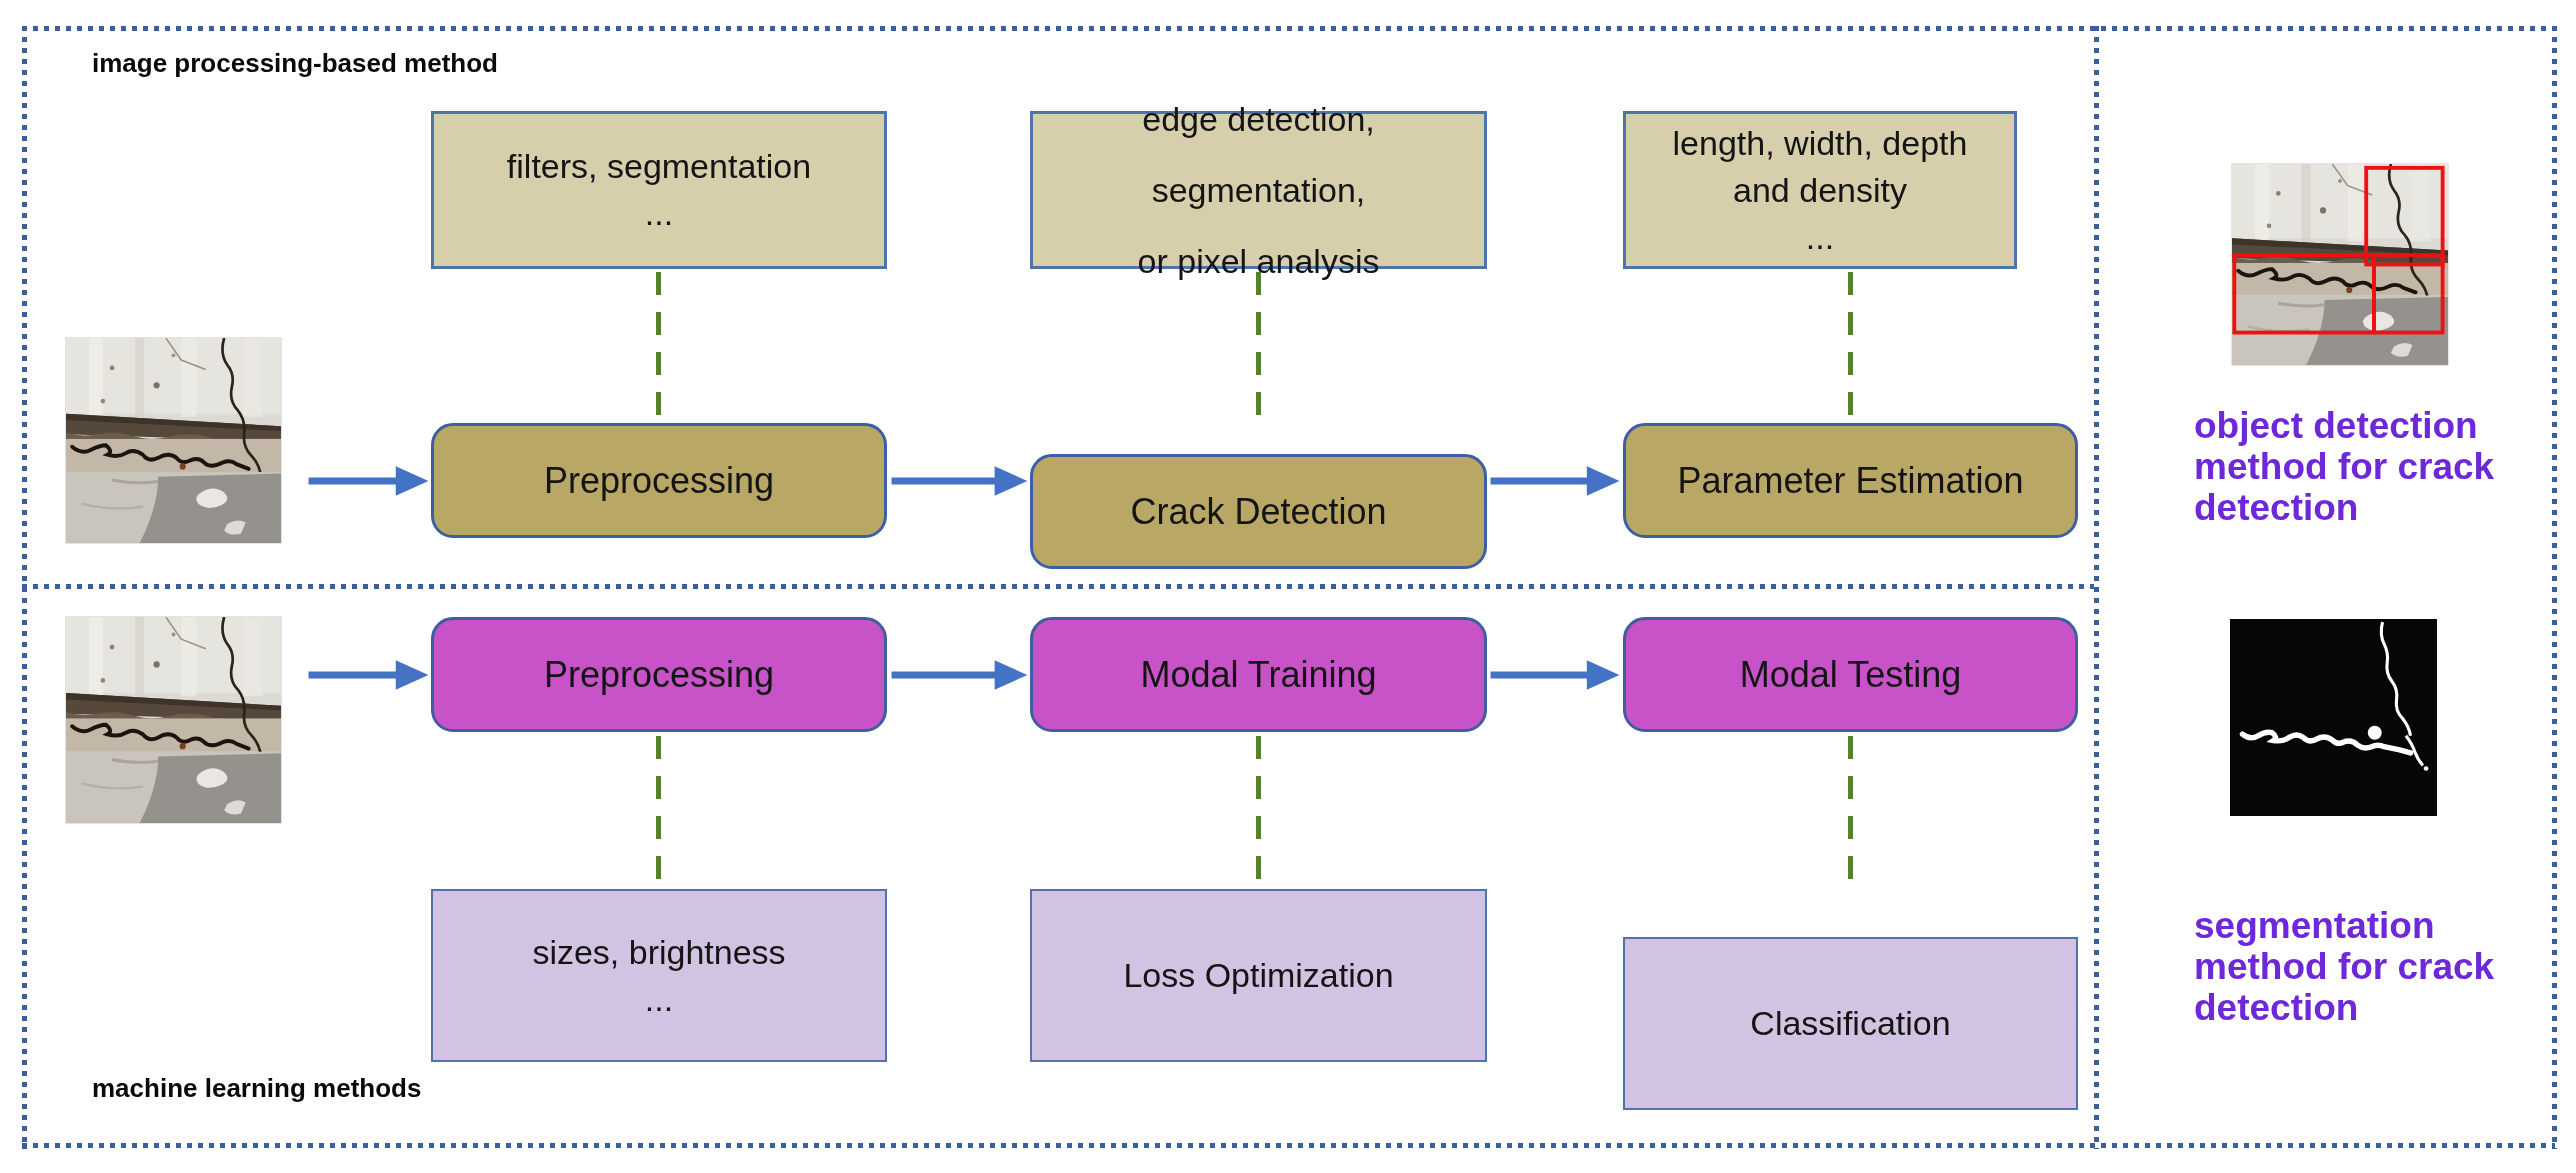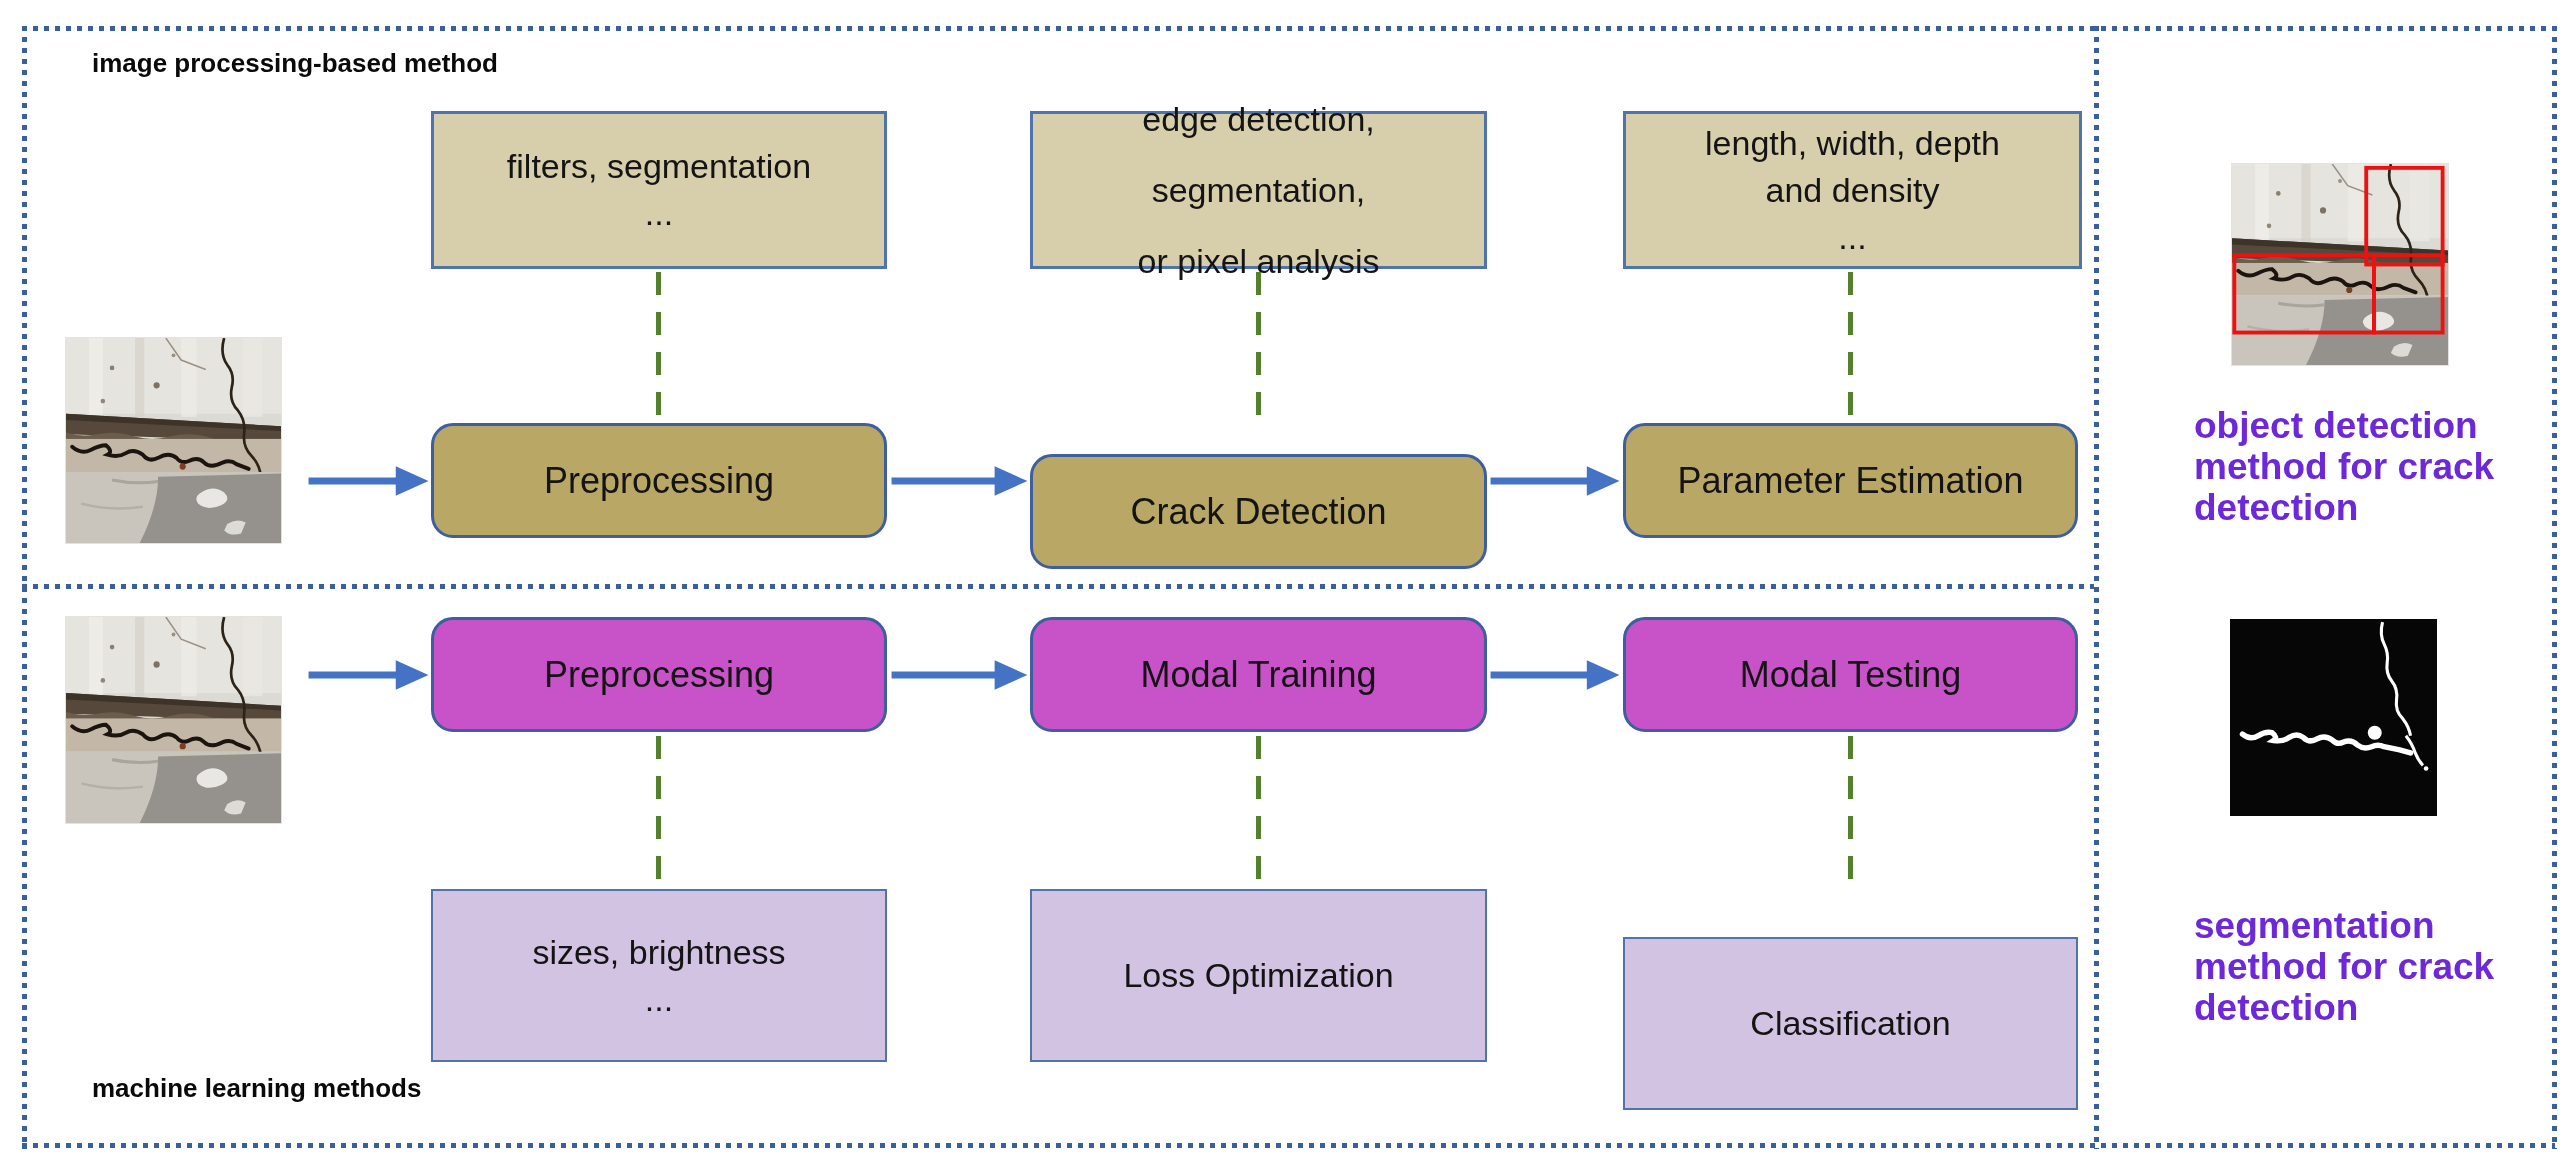--- a/index.html
+++ b/index.html
@@ -79,21 +79,21 @@
 
   <div class="box tan" style="left:431px; top:111px; width:456px; height:158px;">
     <div>filters, segmentation</div>
     <div>...</div>
   </div>
   <div class="box tan" style="left:1030px; top:111px; width:457px; height:158px;gap:24px;">
     <div>edge detection,</div>
     <div>segmentation,</div>
     <div>or pixel analysis</div>
   </div>
-  <div class="box tan" style="left:1623px; top:111px; width:459px; height:158px;">
+  <div class="box tan" style="left:1623px; top:111px; width:394px; height:158px;">
     <div>length, width, depth</div>
     <div>and density</div>
     <div>...</div>
   </div>
 
   <div class="gdash" style="left:656px;  top:272px; height:151px;"></div>
   <div class="gdash" style="left:1256px; top:272px; height:151px;"></div>
   <div class="gdash" style="left:1848px; top:272px; height:151px;"></div>
 
   <svg class="photo" style="left:65px; top:337px; width:215px; height:205px;" viewBox="0 0 280 260" preserveAspectRatio="none">

